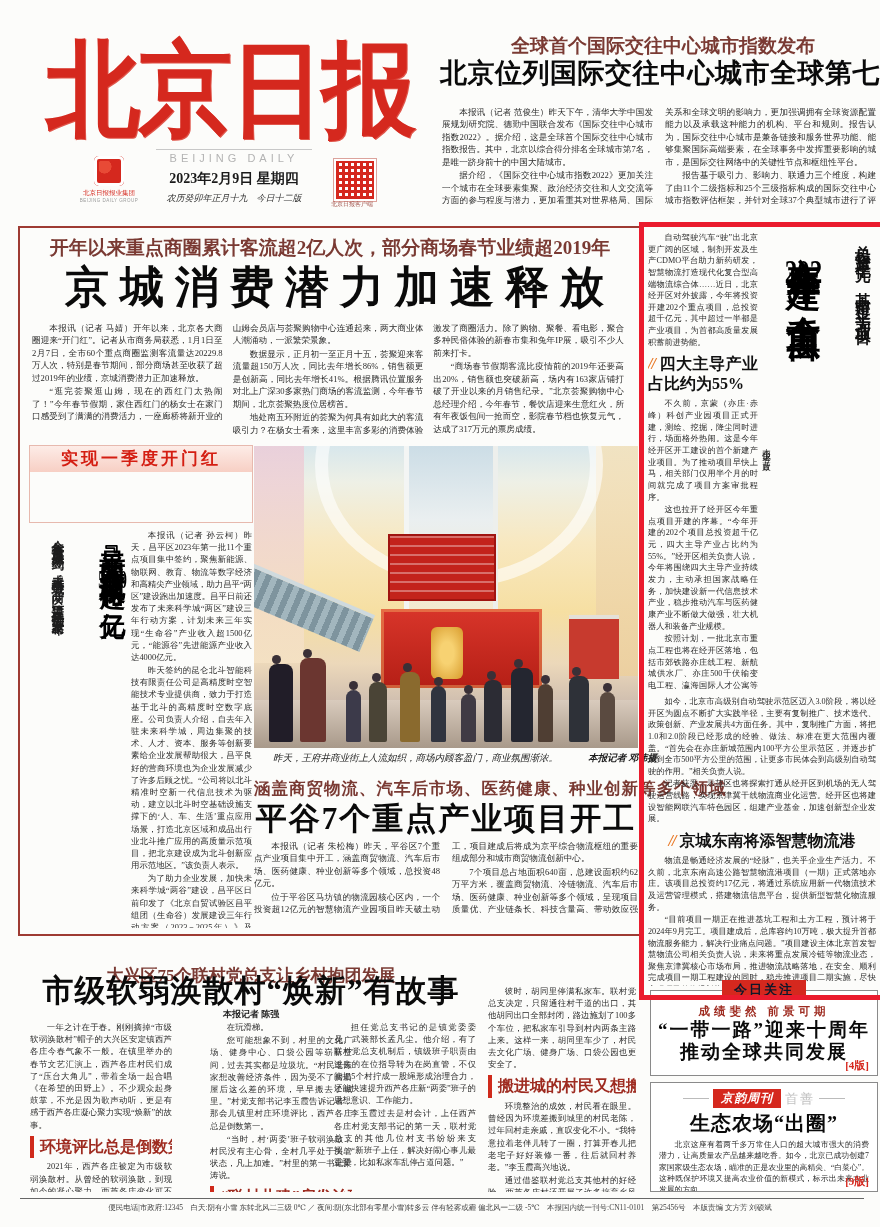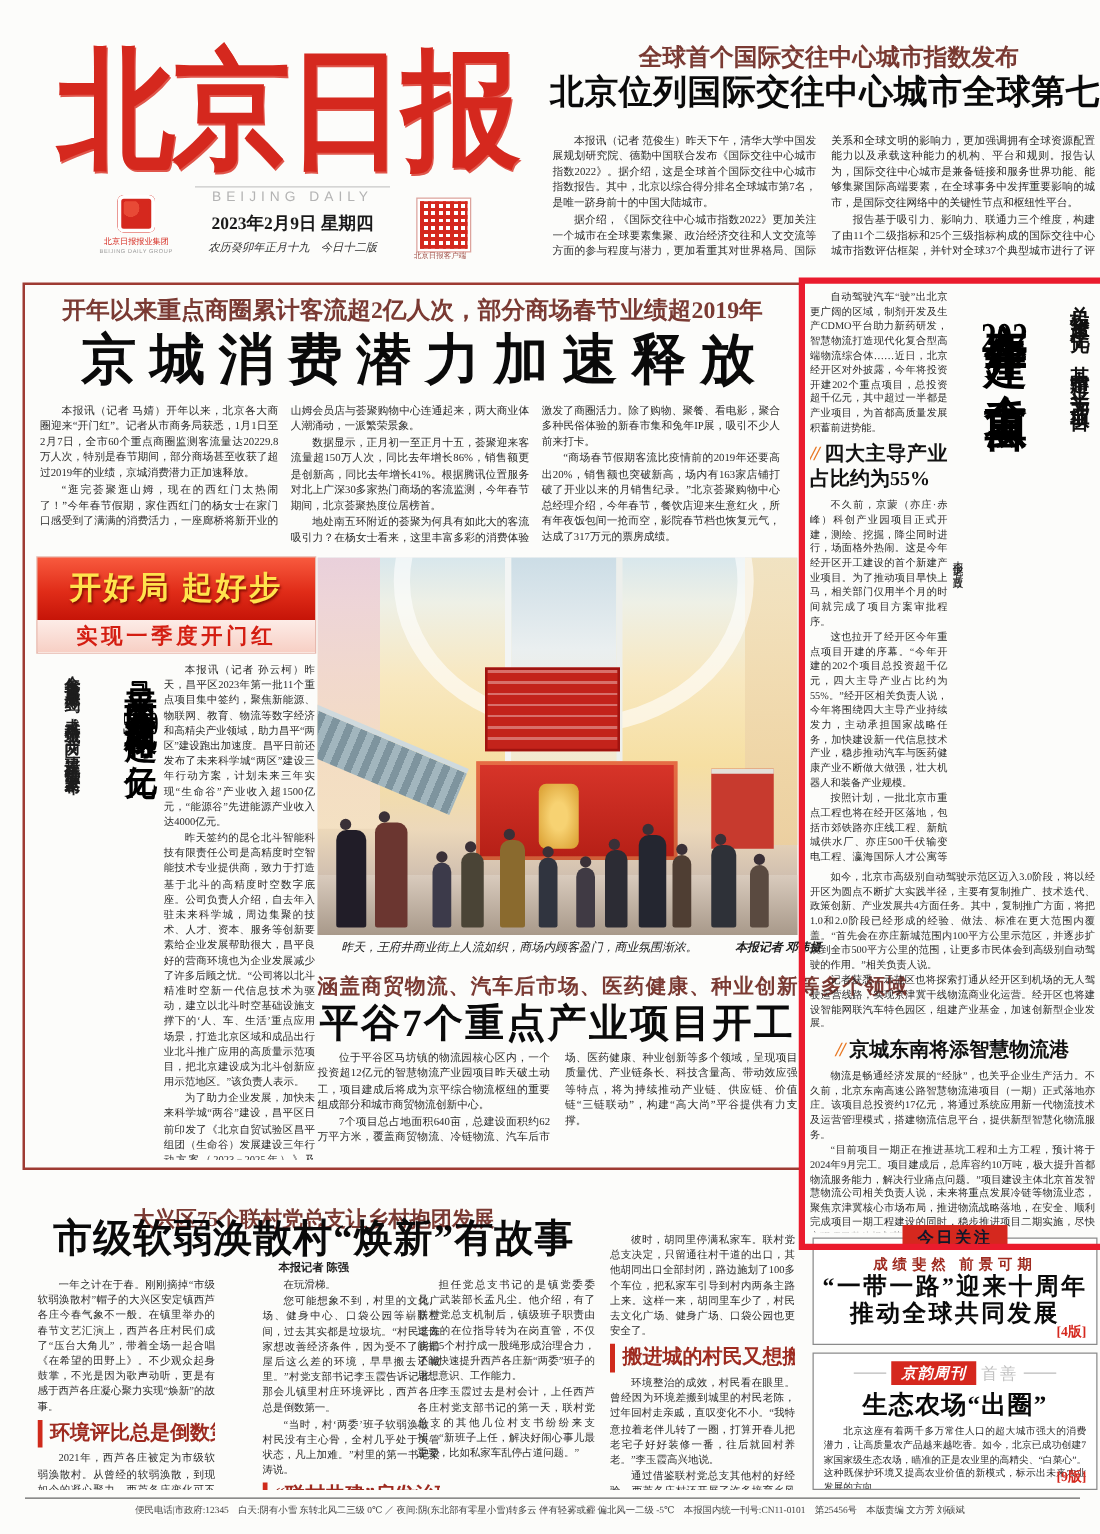--- a/index.html
+++ b/index.html
@@ -181,21 +181,20 @@
     <div id="ms-headline" class="abs headline">京城消费潜力加速释放</div>
     <div id="ms-cols" class="abs body-text">
         <p class="para">本报讯（记者 马婧）开年以来，北京各大商圈迎来“开门红”。记者从市商务局获悉，1月1日至2月7日，全市60个重点商圈监测客流量达20229.8万人次，特别是春节期间，部分商场甚至收获了超过2019年的业绩，京城消费潜力正加速释放。</p>
         <p class="para">“逛完荟聚逛山姆，现在的西红门太热闹了！”今年春节假期，家住西红门的杨女士在家门口感受到了满满的消费活力，一座廊桥将新开业的山姆会员店与荟聚购物中心连通起来，两大商业体人潮涌动，一派繁荣景象。</p>
         <p class="para">数据显示，正月初一至正月十五，荟聚迎来客流量超150万人次，同比去年增长86%，销售额更是创新高，同比去年增长41%。根据腾讯位置服务对北上广深30多家热门商场的客流监测，今年春节期间，北京荟聚热度位居榜首。</p>
         <p class="para">地处南五环附近的荟聚为何具有如此大的客流吸引力？在杨女士看来，这里丰富多彩的消费体验激发了商圈活力。除了购物、聚餐、看电影，聚合多种民俗体验的新春市集和兔年IP展，吸引不少人前来打卡。</p>
         <p class="para">“商场春节假期客流比疫情前的2019年还要高出20%，销售额也突破新高，场内有163家店铺打破了开业以来的月销售纪录。”北京荟聚购物中心总经理介绍，今年春节，餐饮店迎来生意红火，所有年夜饭包间一抢而空，影院春节档也恢复元气，达成了317万元的票房成绩。</p>
       </div>
 
     <div id="banner" class="abs">
-      <div id="banner-top">开好局 起好步</div>
       <div id="banner-bottom">实现一季度开门红</div>
     </div>
 
     <div id="changping" class="abs">
       <div id="cp-note">今年首批重点项目签约，未来科学城“两区”建设三年行动方案发布</div>
       <div id="cp-headline"><span>昌平『两谷』产业规模将超</span><span class="tcu">5500</span><span>亿元</span></div>
       <div id="cp-body" class="body-text">
           <p class="para">本报讯（记者 孙云柯）昨天，昌平区2023年第一批11个重点项目集中签约，聚焦新能源、物联网、教育、物流等数字经济和高精尖产业领域，助力昌平“两区”建设跑出加速度。昌平日前还发布了未来科学城“两区”建设三年行动方案，计划未来三年实现“生命谷”产业收入超1500亿元，“能源谷”先进能源产业收入达4000亿元。</p>
           <p class="para">昨天签约的昆仑北斗智能科技有限责任公司是高精度时空智能技术专业提供商，致力于打造基于北斗的高精度时空数字底座。公司负责人介绍，自去年入驻未来科学城，周边集聚的技术、人才、资本、服务等创新要素给企业发展帮助很大，昌平良好的营商环境也为企业发展减少了许多后顾之忧。“公司将以北斗精准时空新一代信息技术为驱动，建立以北斗时空基础设施支撑下的‘人、车、生活’重点应用场景，打造北京区域和成品出行业北斗推广应用的高质量示范项目，把北京建设成为北斗创新应用示范地区。”该负责人表示。</p>
           <p class="para">为了助力企业发展，加快未来科学城“两谷”建设，昌平区日前印发了《北京自贸试验区昌平组团（生命谷）发展建设三年行动方案（2023－2025年）》及《国家服务业扩大开放综合示范区重点园区未来科学城（能源谷）发展建设三年行动方案（2023－2025年）》。其中“生命谷”方案提出，未来三年，生命科学园医药健康产业收入增速将保持在20%以上，2025年达到500亿元，辐射带动“生命谷”产业收入超1500亿元。新增知名科学家创办企业50家，推动不少于5家企业在境内外资本市场上市，每年形成与国际接轨的项目和案例1至2个，诞生一批具有全球影响力的原创成果，推动5个左右创新药械上市。</p>
@@ -228,20 +227,21 @@
       <div class="person p12"></div>
     </div>
     <div id="photo-caption" class="abs">
       <span>昨天，王府井商业街上人流如织，商场内顾客盈门，商业氛围渐浓。</span>
       <span id="photo-credit">本报记者 邓伟摄</span>
     </div>
 
     <div id="pg-kicker" class="abs kicker">涵盖商贸物流、汽车后市场、医药健康、种业创新等多个领域</div>
     <div id="pg-headline" class="abs headline">平谷7个重点产业项目开工</div>
     <div id="pg-cols" class="abs body-text">
+        <p class="para">本报讯（记者 朱松梅）昨天，平谷区7个重点产业项目集中开工，涵盖商贸物流、汽车后市场、医药健康、种业创新等多个领域，总投资48亿元。</p>
         <p class="para">位于平谷区马坊镇的物流园核心区内，一个投资超12亿元的智慧物流产业园项目昨天破土动工，项目建成后将成为京平综合物流枢纽的重要组成部分和城市商贸物流创新中心。</p>
         <p class="para">7个项目总占地面积640亩，总建设面积约62万平方米，覆盖商贸物流、冷链物流、汽车后市场、医药健康、种业创新等多个领域，呈现项目质量优、产业链条长、科技含量高、带动效应强等特点，将为持续推动产业链、供应链、价值链“三链联动”，构建“高大尚”平谷提供有力支撑。</p>
       </div>
   </div>
 
   <div id="yz" class="abs">
     <div id="yz-textcol">
       <p class="para">自动驾驶汽车“驶”出北京更广阔的区域，制剂开发及生产CDMO平台助力新药研发，智慧物流打造现代化复合型高端物流综合体……近日，北京经开区对外披露，今年将投资开建202个重点项目，总投资超千亿元，其中超过一半都是产业项目，为首都高质量发展积蓄前进势能。</p>
       <div class="yz-subhead"><span class="sub-slash">//</span><span>四大主导产业占比约为55%</span></div>
       <div>

